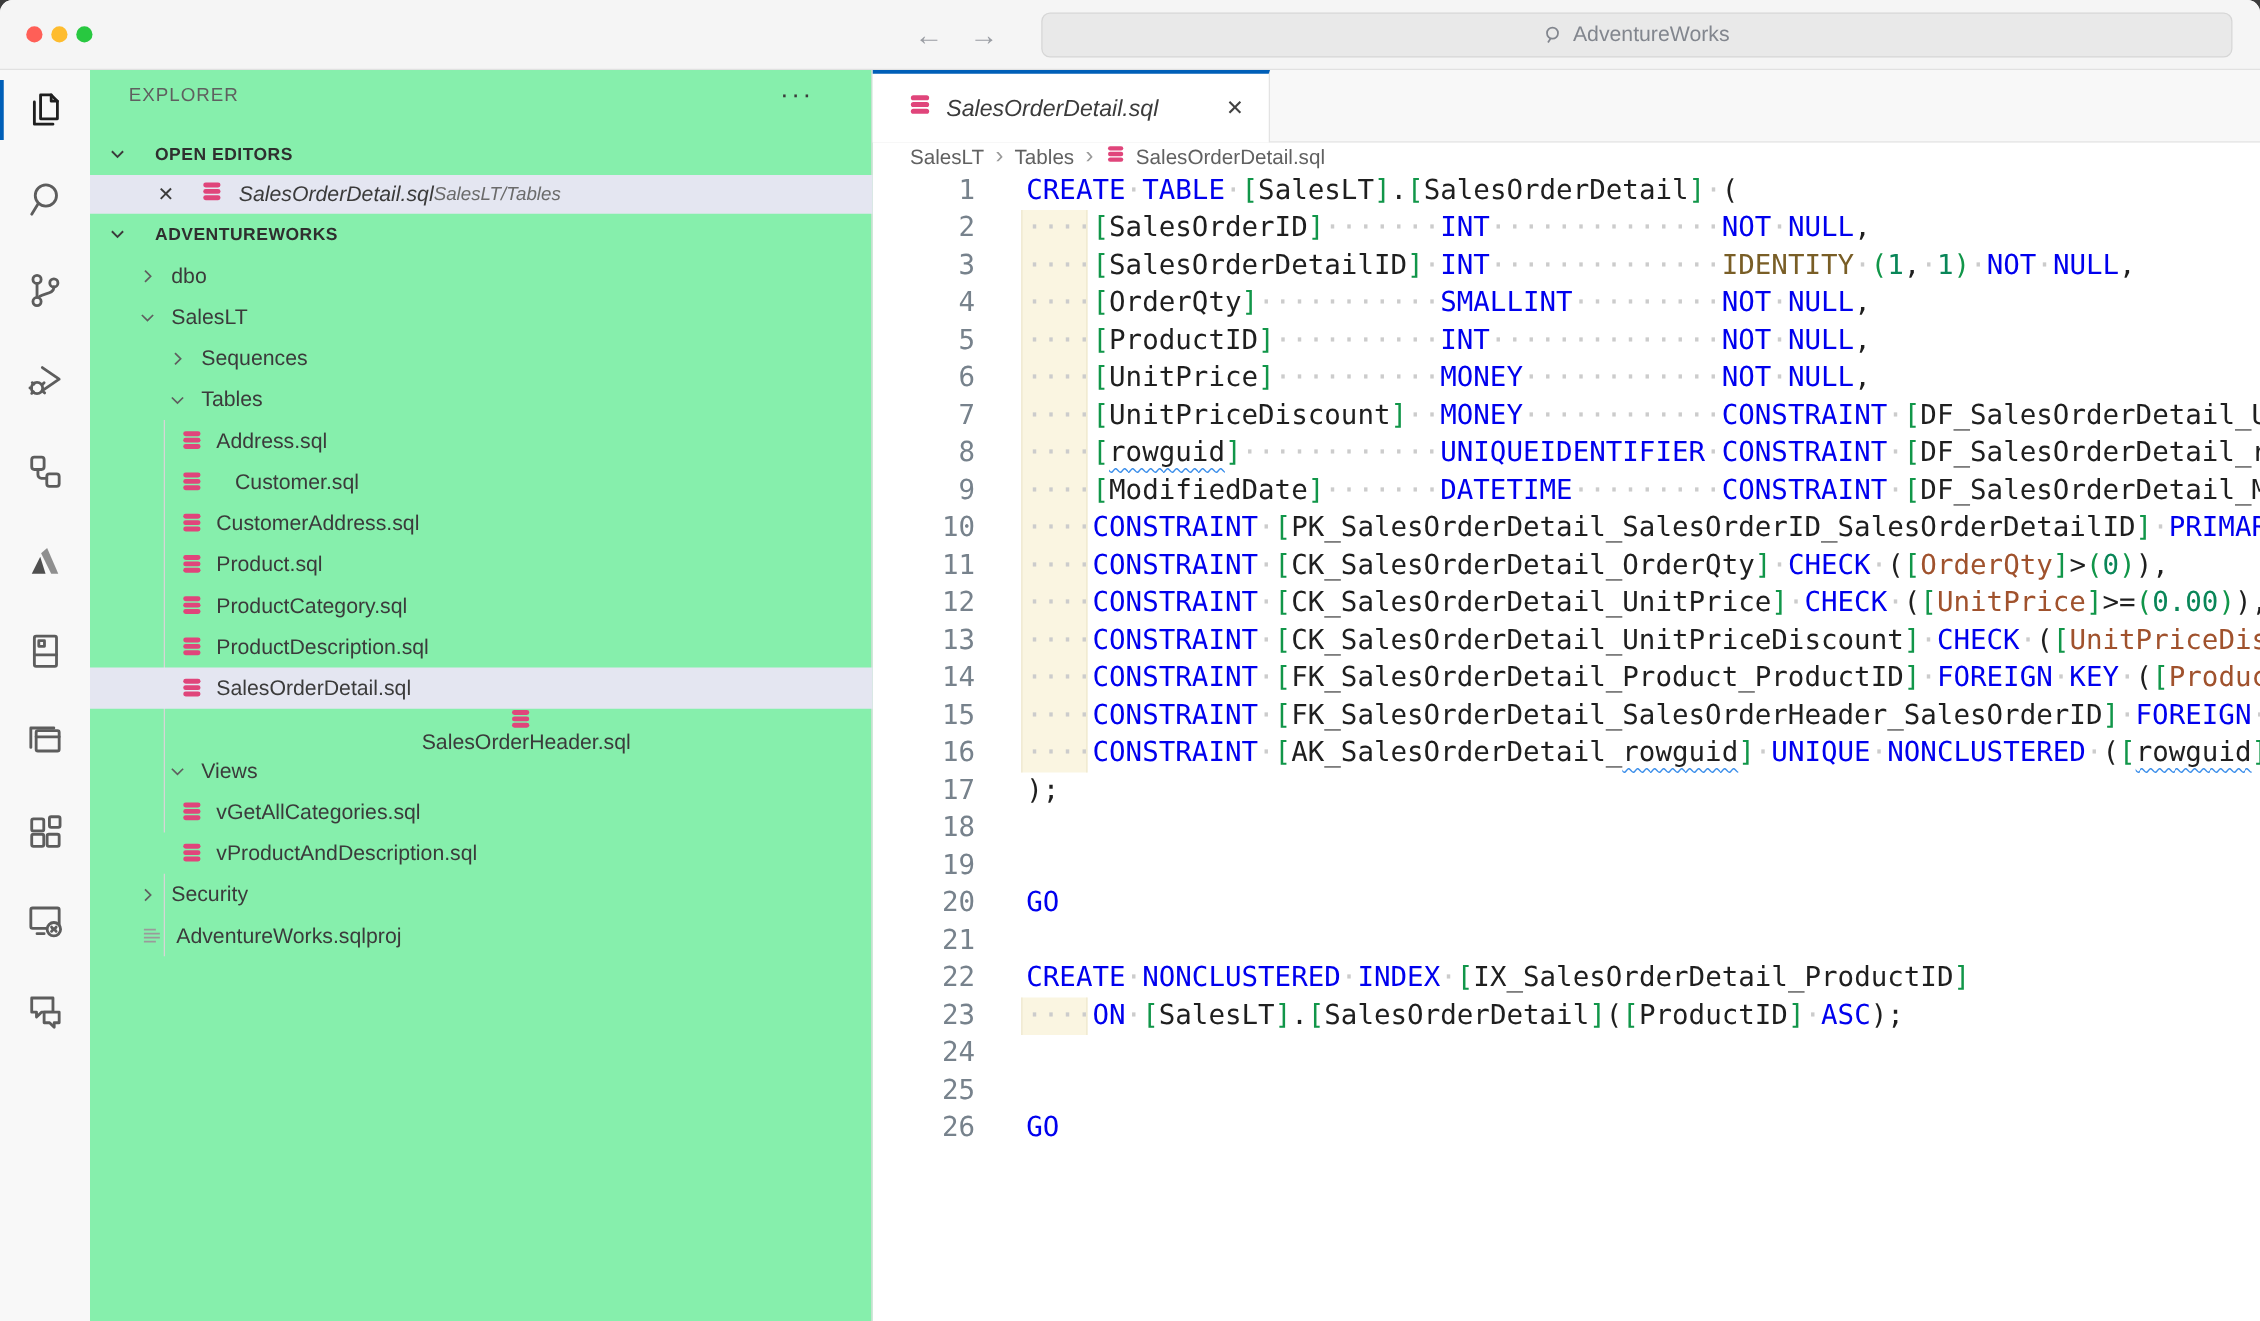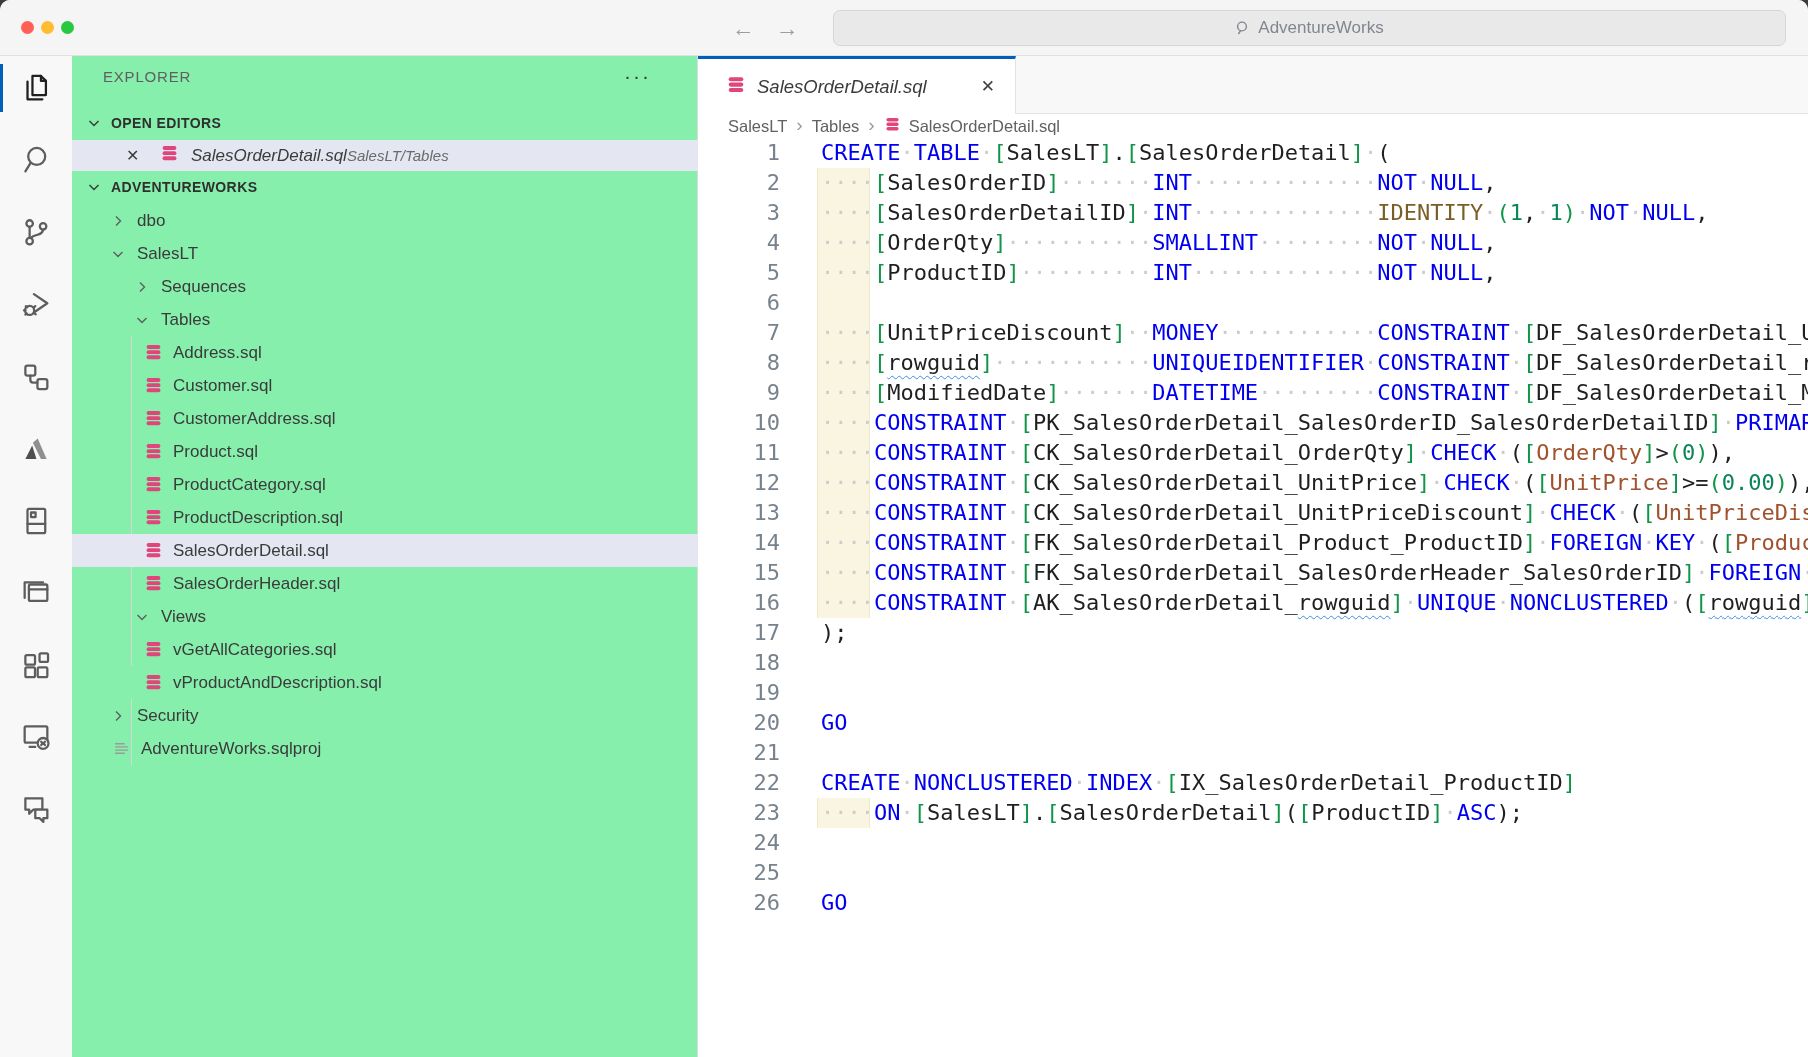--- a/index.html
+++ b/index.html
@@ -26,21 +26,21 @@
   #activitybar { width:72px; background:#f8f8f8; position:relative; flex:0 0 auto; }
   .act-item { position:absolute; left:0; width:72px; height:48px; display:flex; align-items:center; justify-content:center; color:#5d5d5d; }
   .act-item.active { color:#1f1f1f; }
   #act-indicator { position:absolute; left:0; top:8px; width:3px; height:48px; background:#005FB8; }
 
   
   #sidebar { width:626px; background:#86efac; border-right:1px solid #dcdcdc; position:relative; flex:0 0 auto; font-size:17px; color:#3b3b3b; }
   #sb-title { position:absolute; top:8px; left:0; right:0; height:30px; }
   #sb-title .label { position:absolute; left:31px; top:4px; font-size:15px; color:#5f5f5f; letter-spacing:0.8px; }
   #sb-more { position:absolute; right:46px; top:0px; font-size:21px; color:#3b3b3b; letter-spacing:2px; cursor:pointer; }
-  .section-header { position:absolute; left:0; right:0; height:30px; display:flex; align-items:center; gap:9px; padding-left:14px; font-weight:bold; font-size:14px; letter-spacing:0.4px; color:#2f2f2f; }
+  .section-header { position:absolute; left:0; right:0; height:30px; display:flex; align-items:center; gap:22px; padding-left:14px; font-weight:bold; font-size:14px; letter-spacing:0.4px; color:#2f2f2f; }
   #hdr-open-editors { top:52px; }
   #hdr-root { top:116px; }
   #open-editor-item { position:absolute; top:84px; left:0; width:626px; height:31px; background:#e4e6f1; display:flex; align-items:center; }
   #oe-close { margin-left:54px; width:20px; color:#3b3b3b; font-size:16px; }
   #oe-icon { margin-left:14px; }
   #oe-name { margin-left:12px; font-style:italic; }
   #oe-desc { font-style:italic; font-size:15px; color:#6b6b6b; }
   #tree { position:absolute; top:148px; left:0; right:0; bottom:0; }
   .tree-row { position:relative; height:33px; display:flex; align-items:center; width:626px; }
   .tree-row.selected { background:#e4e6f1; }
@@ -260,21 +260,21 @@
           <div class="tree-row" style="padding-left: 72px;">
             <span class="tree-icon"><svg width="19" height="17" viewBox="0 0 16 16">
                 <g fill="#E0457B">
                   <rect x="1.5" y="1" width="13" height="3.7" rx="1.85"></rect>
                   <rect x="1.5" y="5.8" width="13" height="3.7" rx="1.85"></rect>
                   <rect x="1.5" y="10.6" width="13" height="3.7" rx="1.85"></rect>
                 </g>
               </svg></span>
             <span class="tree-label">Address.sql</span>
           </div>
-          <div class="tree-row" style="padding-left: 72px;">
+          <div class="tree-row" style="padding-left: 72px; gap: 15px;">
             <span class="tree-icon"><svg width="19" height="17" viewBox="0 0 16 16">
                 <g fill="#E0457B">
                   <rect x="1.5" y="1" width="13" height="3.7" rx="1.85"></rect>
                   <rect x="1.5" y="5.8" width="13" height="3.7" rx="1.85"></rect>
                   <rect x="1.5" y="10.6" width="13" height="3.7" rx="1.85"></rect>
                 </g>
               </svg></span>
             <span class="tree-label">Customer.sql</span>
           </div>
           <div class="tree-row" style="padding-left: 72px;">
@@ -320,21 +320,21 @@
           <div class="tree-row selected" style="padding-left: 72px;">
             <span class="tree-icon"><svg width="19" height="17" viewBox="0 0 16 16">
                 <g fill="#E0457B">
                   <rect x="1.5" y="1" width="13" height="3.7" rx="1.85"></rect>
                   <rect x="1.5" y="5.8" width="13" height="3.7" rx="1.85"></rect>
                   <rect x="1.5" y="10.6" width="13" height="3.7" rx="1.85"></rect>
                 </g>
               </svg></span>
             <span class="tree-label">SalesOrderDetail.sql</span>
           </div>
-          <div class="tree-row" style="padding-left: 72px;">
+          <div class="tree-row" style="padding-left: 72px; flex-direction: column;">
             <span class="tree-icon"><svg width="19" height="17" viewBox="0 0 16 16">
                 <g fill="#E0457B">
                   <rect x="1.5" y="1" width="13" height="3.7" rx="1.85"></rect>
                   <rect x="1.5" y="5.8" width="13" height="3.7" rx="1.85"></rect>
                   <rect x="1.5" y="10.6" width="13" height="3.7" rx="1.85"></rect>
                 </g>
               </svg></span>
             <span class="tree-label">SalesOrderHeader.sql</span>
           </div>
           <div class="tree-row" style="padding-left: 60px;">
@@ -424,21 +424,21 @@
 
       <div id="codearea">
         <div class="iband" style="top:30px; height:450px;"></div>
         <div class="iband" style="top:660px; height:30px;"></div>
         <div id="code-lines">
             <div class="cl"><span class="ln">1</span><span class="lc"><span class="k">CREATE</span><span class="w">·</span><span class="k">TABLE</span><span class="w">·</span><span class="g">[</span><span class="t">SalesLT</span><span class="g">]</span><span class="t">.</span><span class="g">[</span><span class="t">SalesOrderDetail</span><span class="g">]</span><span class="w">·</span><span class="t">(</span></span></div>
             <div class="cl"><span class="ln">2</span><span class="lc"><span class="w">····</span><span class="g">[</span><span class="t">SalesOrderID</span><span class="g">]</span><span class="w">·······</span><span class="k">INT</span><span class="w">··············</span><span class="k">NOT</span><span class="w">·</span><span class="k">NULL</span><span class="t">,</span></span></div>
             <div class="cl"><span class="ln">3</span><span class="lc"><span class="w">····</span><span class="g">[</span><span class="t">SalesOrderDetailID</span><span class="g">]</span><span class="w">·</span><span class="k">INT</span><span class="w">··············</span><span class="f">IDENTITY</span><span class="w">·</span><span class="g">(</span><span class="n">1</span><span class="t">,</span><span class="w">·</span><span class="n">1</span><span class="g">)</span><span class="w">·</span><span class="k">NOT</span><span class="w">·</span><span class="k">NULL</span><span class="t">,</span></span></div>
             <div class="cl"><span class="ln">4</span><span class="lc"><span class="w">····</span><span class="g">[</span><span class="t">OrderQty</span><span class="g">]</span><span class="w">···········</span><span class="k">SMALLINT</span><span class="w">·········</span><span class="k">NOT</span><span class="w">·</span><span class="k">NULL</span><span class="t">,</span></span></div>
             <div class="cl"><span class="ln">5</span><span class="lc"><span class="w">····</span><span class="g">[</span><span class="t">ProductID</span><span class="g">]</span><span class="w">··········</span><span class="k">INT</span><span class="w">··············</span><span class="k">NOT</span><span class="w">·</span><span class="k">NULL</span><span class="t">,</span></span></div>
-            <div class="cl"><span class="ln">6</span></div>
+            <div class="cl"><span class="ln">6</span><span class="lc"><span class="w">····</span><span class="g">[</span><span class="t">UnitPrice</span><span class="g">]</span><span class="w">··········</span><span class="k">MONEY</span><span class="w">············</span><span class="k">NOT</span><span class="w">·</span><span class="k">NULL</span><span class="t">,</span></span></div>
             <div class="cl"><span class="ln">7</span><span class="lc"><span class="w">····</span><span class="g">[</span><span class="t">UnitPriceDiscount</span><span class="g">]</span><span class="w">··</span><span class="k">MONEY</span><span class="w">············</span><span class="k">CONSTRAINT</span><span class="w">·</span><span class="g">[</span><span class="t">DF_SalesOrderDetail_UnitPriceDiscount</span></span></div>
             <div class="cl"><span class="ln">8</span><span class="lc"><span class="w">····</span><span class="g">[</span><span class="t q">rowguid</span><span class="g">]</span><span class="w">············</span><span class="k">UNIQUEIDENTIFIER</span><span class="w">·</span><span class="k">CONSTRAINT</span><span class="w">·</span><span class="g">[</span><span class="t">DF_SalesOrderDetail_rowguid</span></span></div>
             <div class="cl"><span class="ln">9</span><span class="lc"><span class="w">····</span><span class="g">[</span><span class="t">ModifiedDate</span><span class="g">]</span><span class="w">·······</span><span class="k">DATETIME</span><span class="w">·········</span><span class="k">CONSTRAINT</span><span class="w">·</span><span class="g">[</span><span class="t">DF_SalesOrderDetail_ModifiedDate</span></span></div>
             <div class="cl"><span class="ln">10</span><span class="lc"><span class="w">····</span><span class="k">CONSTRAINT</span><span class="w">·</span><span class="g">[</span><span class="t">PK_SalesOrderDetail_SalesOrderID_SalesOrderDetailID</span><span class="g">]</span><span class="w">·</span><span class="k">PRIMARY</span></span></div>
             <div class="cl"><span class="ln">11</span><span class="lc"><span class="w">····</span><span class="k">CONSTRAINT</span><span class="w">·</span><span class="g">[</span><span class="t">CK_SalesOrderDetail_OrderQty</span><span class="g">]</span><span class="w">·</span><span class="k">CHECK</span><span class="w">·</span><span class="t">(</span><span class="g">[</span><span class="c">OrderQty</span><span class="g">]</span><span class="t">&gt;</span><span class="g">(</span><span class="n">0</span><span class="g">)</span><span class="t">),</span></span></div>
             <div class="cl"><span class="ln">12</span><span class="lc"><span class="w">····</span><span class="k">CONSTRAINT</span><span class="w">·</span><span class="g">[</span><span class="t">CK_SalesOrderDetail_UnitPrice</span><span class="g">]</span><span class="w">·</span><span class="k">CHECK</span><span class="w">·</span><span class="t">(</span><span class="g">[</span><span class="c">UnitPrice</span><span class="g">]</span><span class="t">&gt;=</span><span class="g">(</span><span class="n">0.00</span><span class="g">)</span><span class="t">),</span></span></div>
             <div class="cl"><span class="ln">13</span><span class="lc"><span class="w">····</span><span class="k">CONSTRAINT</span><span class="w">·</span><span class="g">[</span><span class="t">CK_SalesOrderDetail_UnitPriceDiscount</span><span class="g">]</span><span class="w">·</span><span class="k">CHECK</span><span class="w">·</span><span class="t">(</span><span class="g">[</span><span class="c">UnitPriceDiscount</span></span></div>
             <div class="cl"><span class="ln">14</span><span class="lc"><span class="w">····</span><span class="k">CONSTRAINT</span><span class="w">·</span><span class="g">[</span><span class="t">FK_SalesOrderDetail_Product_ProductID</span><span class="g">]</span><span class="w">·</span><span class="k">FOREIGN</span><span class="w">·</span><span class="k">KEY</span><span class="w">·</span><span class="t">(</span><span class="g">[</span><span class="c">ProductID</span></span></div>
             <div class="cl"><span class="ln">15</span><span class="lc"><span class="w">····</span><span class="k">CONSTRAINT</span><span class="w">·</span><span class="g">[</span><span class="t">FK_SalesOrderDetail_SalesOrderHeader_SalesOrderID</span><span class="g">]</span><span class="w">·</span><span class="k">FOREIGN</span><span class="w">·</span></span></div>
             <div class="cl"><span class="ln">16</span><span class="lc"><span class="w">····</span><span class="k">CONSTRAINT</span><span class="w">·</span><span class="g">[</span><span class="t">AK_SalesOrderDetail_</span><span class="t q">rowguid</span><span class="g">]</span><span class="w">·</span><span class="k">UNIQUE</span><span class="w">·</span><span class="k">NONCLUSTERED</span><span class="w">·</span><span class="t">(</span><span class="g">[</span><span class="t q">rowguid</span><span class="g">]</span></span></div>

